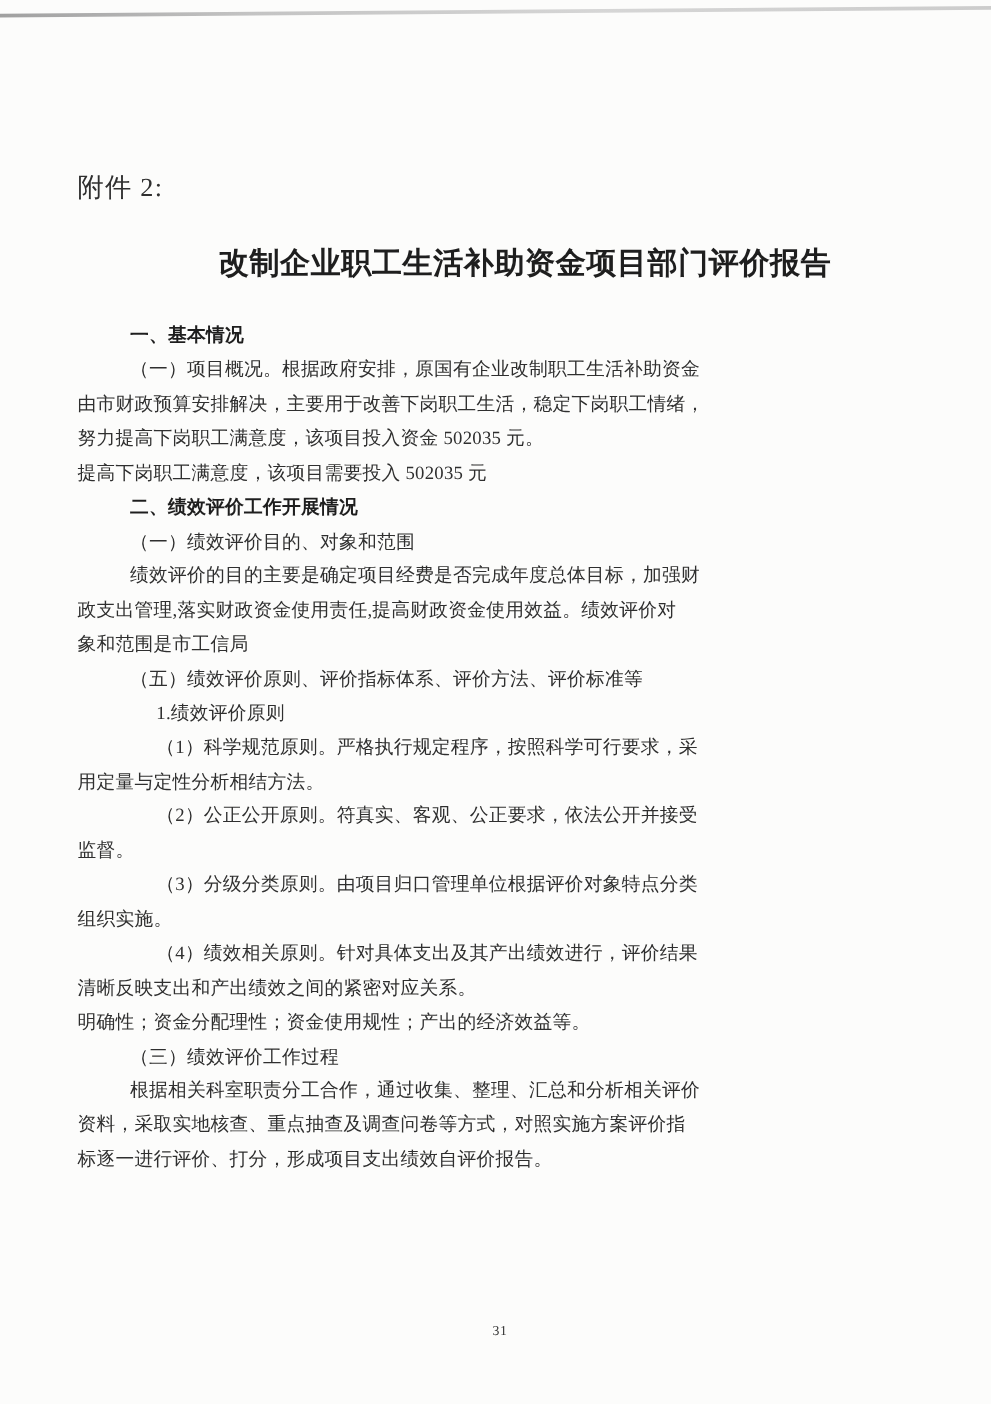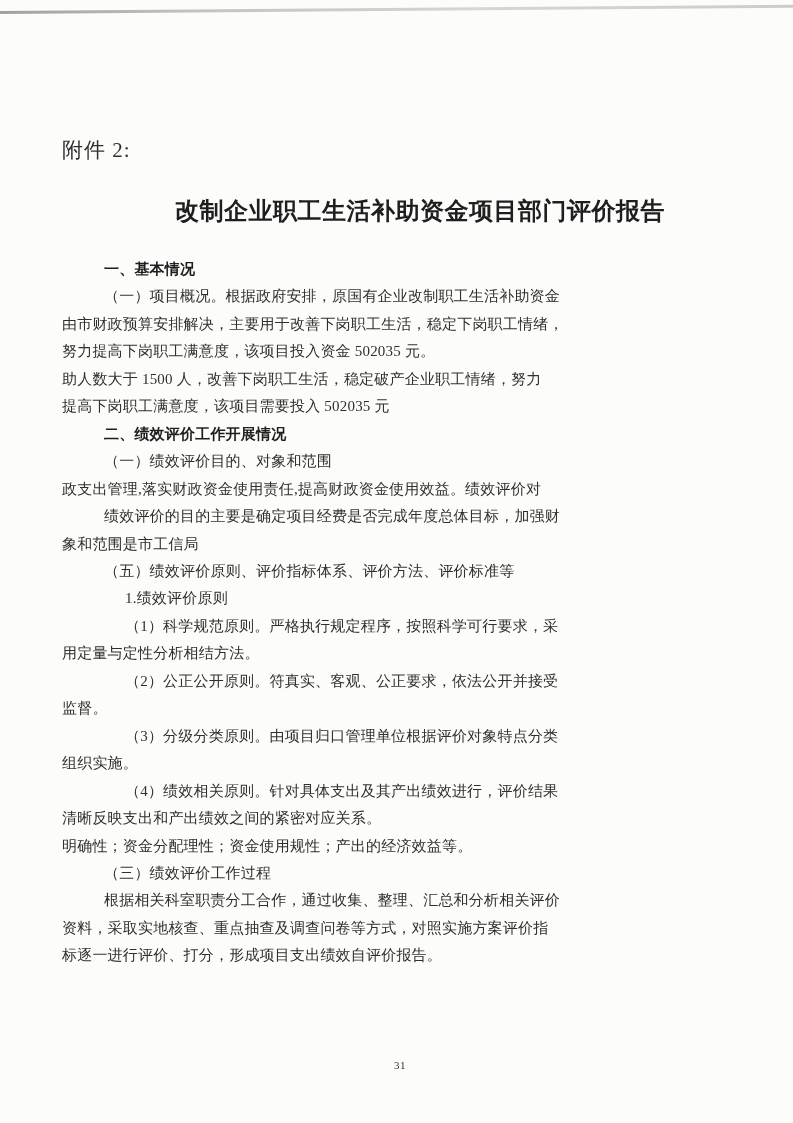--- a/index.html
+++ b/index.html
@@ -88,26 +88,25 @@
   <div class="content">
     <div class="attachment">附件 2:</div>
 
     <div class="doc-title">改制企业职工生活补助资金项目部门评价报告</div>
 
     <div class="body-text">
       <div class="ln ind2 bold">一、基本情况</div>
       <div class="ln ind2">（一）项目概况。根据政府安排，原国有企业改制职工生活补助资金</div>
       <div class="ln">由市财政预算安排解决，主要用于改善下岗职工生活，稳定下岗职工情绪，</div>
       <div class="ln">努力提高下岗职工满意度，该项目投入资金 502035 元。</div>
-      <div class="ln">助人数大于 1500 人，改善下岗职工生活，稳定破产企业职工情绪，努力</div>
       <div class="ln">提高下岗职工满意度，该项目需要投入 502035 元</div>
       <div class="ln ind2 bold">二、绩效评价工作开展情况</div>
       <div class="ln ind2">（一）绩效评价目的、对象和范围</div>
+      <div class="ln ind2">绩效评价的目的主要是确定项目经费是否完成年度总体目标，加强财</div>
       <div class="ln">政支出管理,落实财政资金使用责任,提高财政资金使用效益。绩效评价对</div>
-      <div class="ln ind2">绩效评价的目的主要是确定项目经费是否完成年度总体目标，加强财</div>
       <div class="ln">象和范围是市工信局</div>
       <div class="ln ind2">（五）绩效评价原则、评价指标体系、评价方法、评价标准等</div>
       <div class="ln ind3">1.绩效评价原则</div>
       <div class="ln ind3">（1）科学规范原则。严格执行规定程序，按照科学可行要求，采</div>
       <div class="ln">用定量与定性分析相结方法。</div>
       <div class="ln ind3">（2）公正公开原则。符真实、客观、公正要求，依法公开并接受</div>
       <div class="ln">监督。</div>
       <div class="ln ind3">（3）分级分类原则。由项目归口管理单位根据评价对象特点分类</div>
       <div class="ln">组织实施。</div>
       <div class="ln ind3">（4）绩效相关原则。针对具体支出及其产出绩效进行，评价结果</div>

